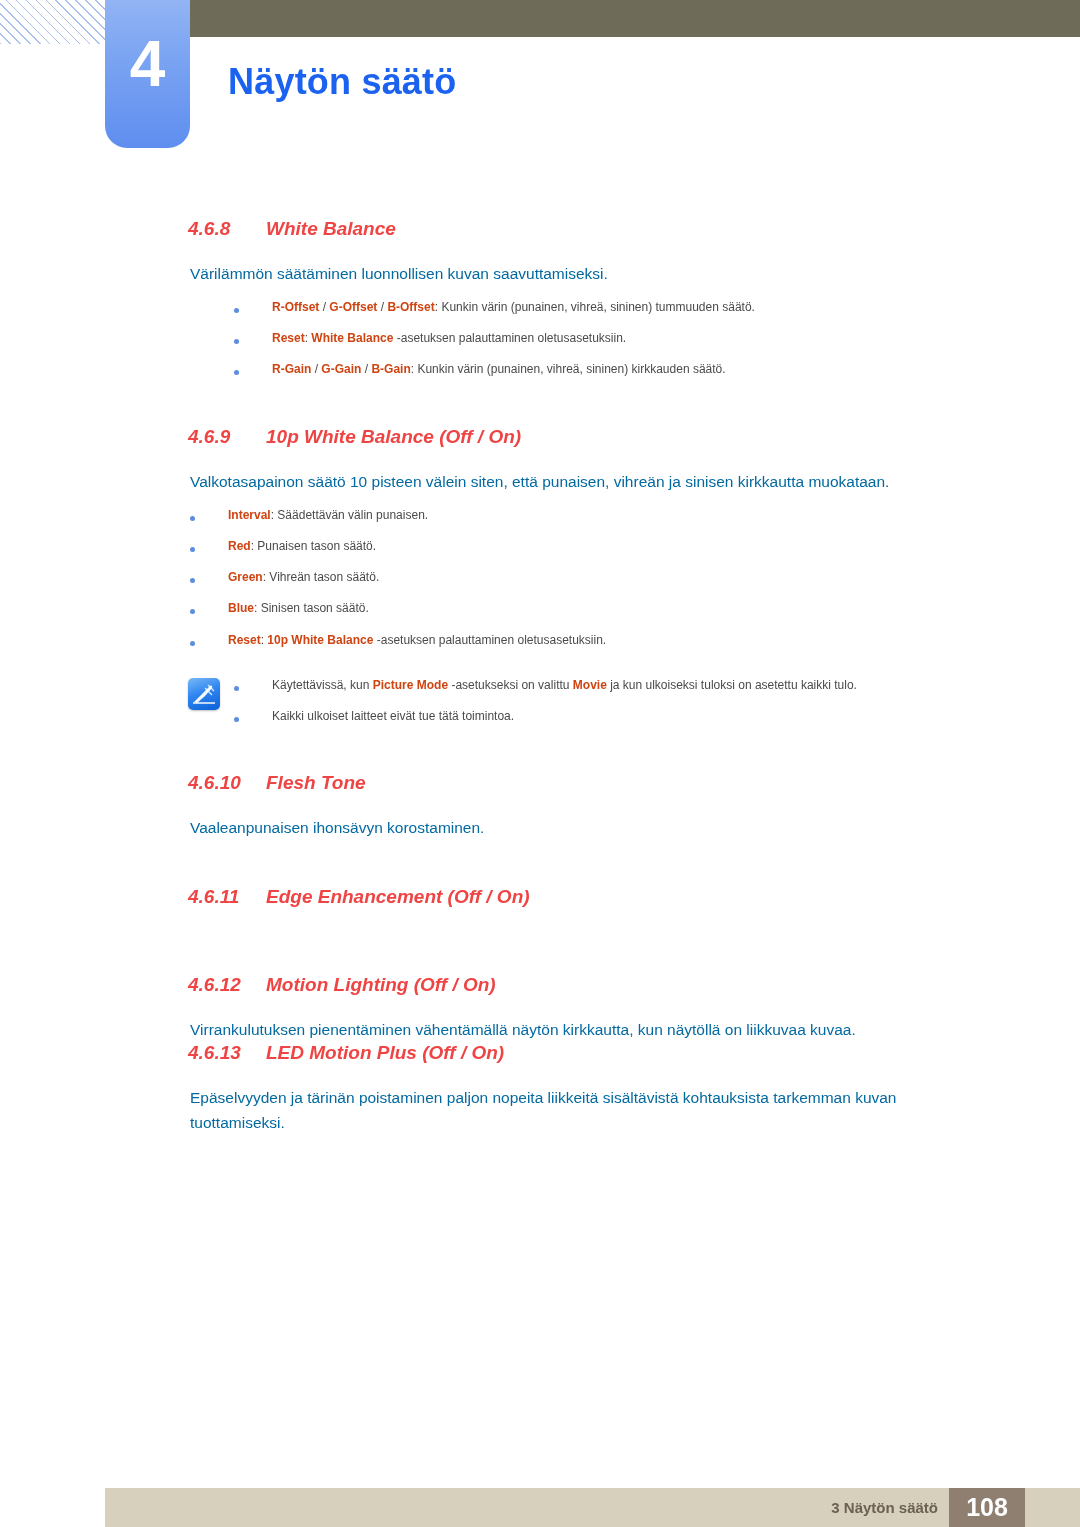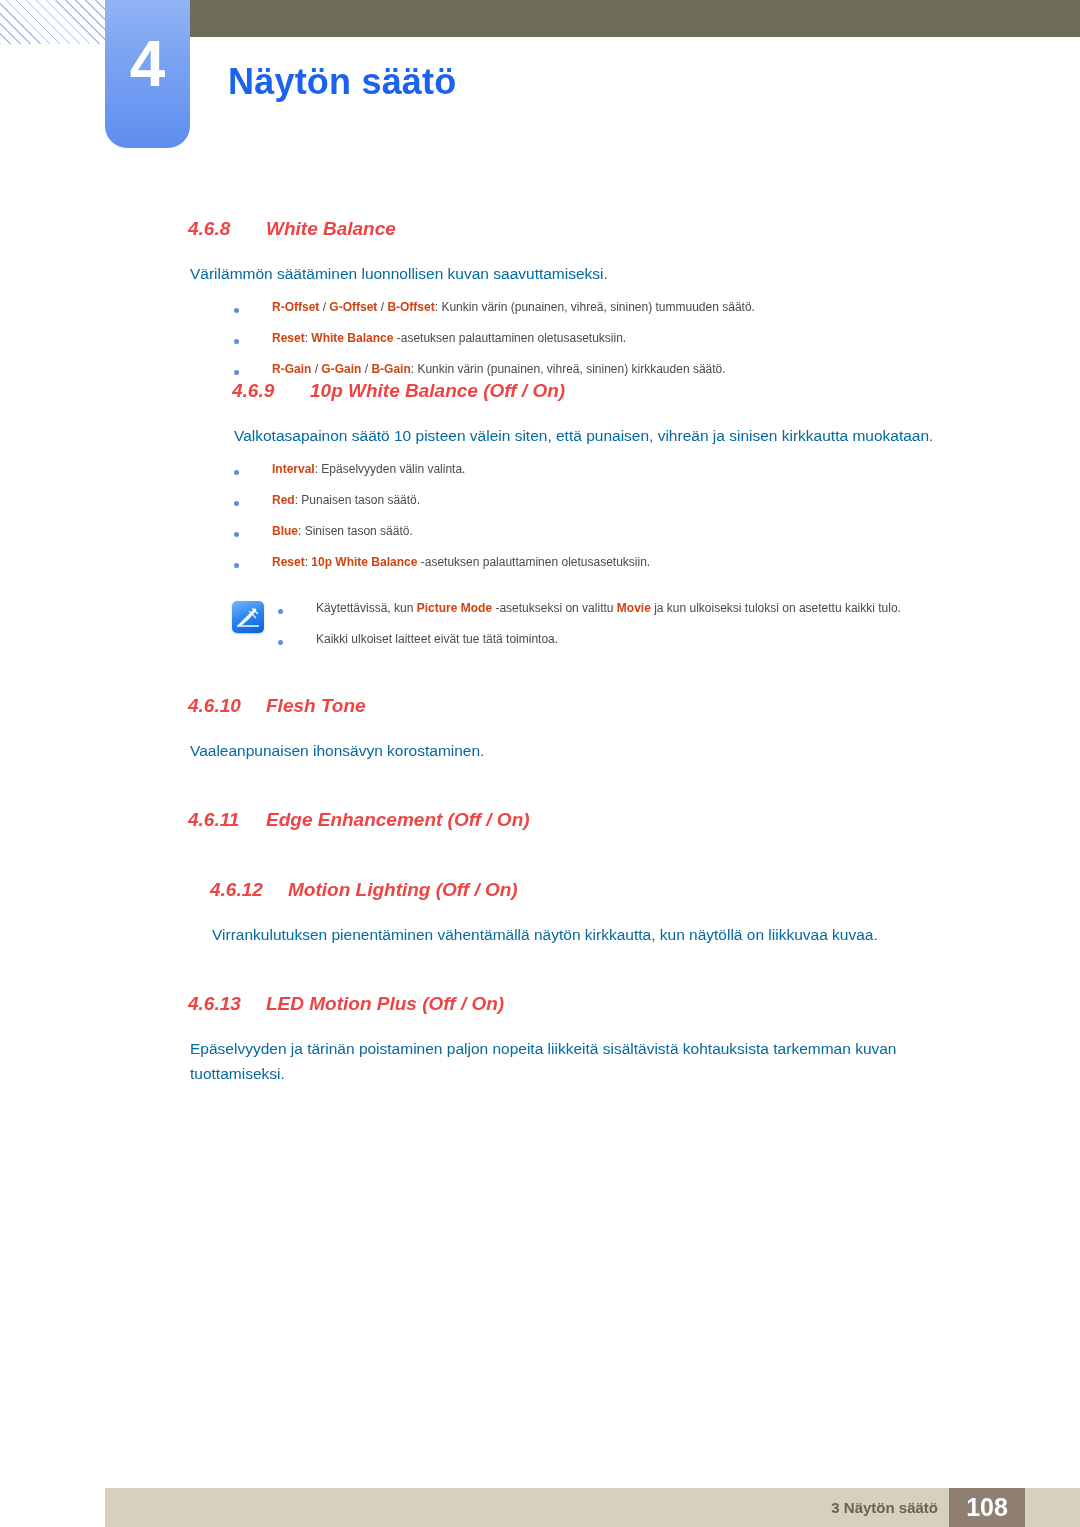--- a/index.html
+++ b/index.html
@@ -211,26 +211,27 @@
   <div id="sections-host">
       <div class="section" style="margin-top: 28px;">
         <div class="sec-heading"><span class="num">4.6.8</span><span>White Balance</span></div>
         <p class="para">Värilämmön säätäminen luonnollisen kuvan saavuttamiseksi.</p>
         <ul class="bullets deep">
           <li><span class="hl">R-Offset</span><span class="sep"> / </span><span class="hl">G-Offset</span><span class="sep"> / </span><span class="hl">B-Offset</span><span class="sep">: Kunkin värin (punainen, vihreä, sininen) tummuuden säätö.</span></li>
           <li><span class="hl">Reset</span><span class="sep">: </span><span class="hl">White Balance</span><span class="sep"> -asetuksen palauttaminen oletusasetuksiin.</span></li>
           <li><span class="hl">R-Gain</span><span class="sep"> / </span><span class="hl">G-Gain</span><span class="sep"> / </span><span class="hl">B-Gain</span><span class="sep">: Kunkin värin (punainen, vihreä, sininen) kirkkauden säätö.</span></li>
         </ul>
       </div>
-      <div class="section" style=" padding-left: 44px;">
+      <div class="section" style="margin-top: 46px;">
         <div class="sec-heading"><span class="num">4.6.9</span><span>10p White Balance (Off / On)</span></div>
         <p class="para">Valkotasapainon säätö 10 pisteen välein siten, että punaisen, vihreän ja sinisen kirkkautta muokataan.</p>
         <ul class="bullets shallow">
-          <li><span class="hl">Interval</span><span class="sep">: Epäselvyyden välin valinta.</span></li>
+          <li><span class="hl">Interval</span><span class="sep">: Säädettävän välin punaisen.</span></li>
           <li><span class="hl">Red</span><span class="sep">: Punaisen tason säätö.</span></li>
+          <li><span class="hl">Green</span><span class="sep">: Vihreän tason säätö.</span></li>
           <li><span class="hl">Blue</span><span class="sep">: Sinisen tason säätö.</span></li>
           <li><span class="hl">Reset</span><span class="sep">: </span><span class="hl">10p White Balance</span><span class="sep"> -asetuksen palauttaminen oletusasetuksiin.</span></li>
         </ul>
         <div class="note">
           <div class="note-icon">
             <svg width="32" height="32" viewBox="0 0 32 32" aria-hidden="true">
               <path d="M6 24 L14 16 L22 8 C23 7 25 8 24 10 L17 18 L9 25 Z" fill="#ffffff" opacity=".95"></path>
               <path d="M5 25 L27 25" stroke="#ffffff" stroke-width="1.6" fill="none" opacity=".9"></path>
               <path d="M17 10 L24 17" stroke="#ffffff" stroke-width="1.3" fill="none" opacity=".85"></path>
               <path d="M20 7 L26 13" stroke="#ffffff" stroke-width="1.3" fill="none" opacity=".85"></path>
@@ -242,25 +243,25 @@
           </ul>
         </div>
       </div>
       <div class="section" style="margin-top: 46px;">
         <div class="sec-heading"><span class="num">4.6.10</span><span>Flesh Tone</span></div>
         <p class="para">Vaaleanpunaisen ihonsävyn korostaminen.</p>
       </div>
       <div class="section" style="margin-top: 46px;">
         <div class="sec-heading"><span class="num">4.6.11</span><span>Edge Enhancement (Off / On)</span></div>
       </div>
-      <div class="section" style="margin-top: 48px; padding-left: 22px;">
+      <div class="section" style="margin-top: 66px;">
         <div class="sec-heading"><span class="num">4.6.12</span><span>Motion Lighting (Off / On)</span></div>
         <p class="para">Virrankulutuksen pienentäminen vähentämällä näytön kirkkautta, kun näytöllä on liikkuvaa kuvaa.</p>
       </div>
-      <div class="section" style="margin-top: 46px;">
+      <div class="section" style="">
         <div class="sec-heading"><span class="num">4.6.13</span><span>LED Motion Plus (Off / On)</span></div>
         <p class="para">Epäselvyyden ja tärinän poistaminen paljon nopeita liikkeitä sisältävistä kohtauksista tarkemman kuvan tuottamiseksi.</p>
       </div>
     </div>
 </div>
 
 <div class="page-footer">
   <div class="footer-bar"></div>
   <div class="footer-label">3 Näytön säätö</div>
   <div class="footer-pagenum">108</div>

